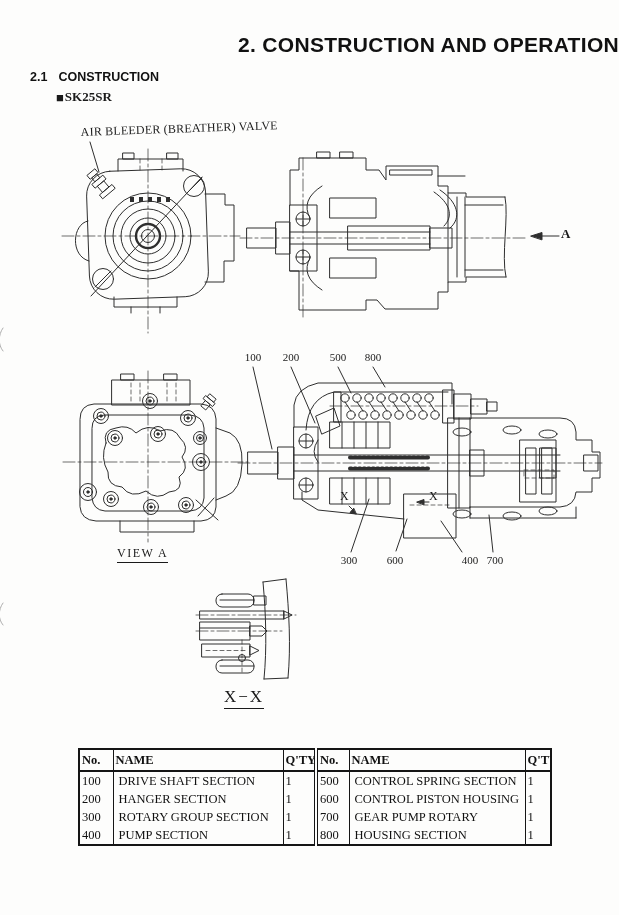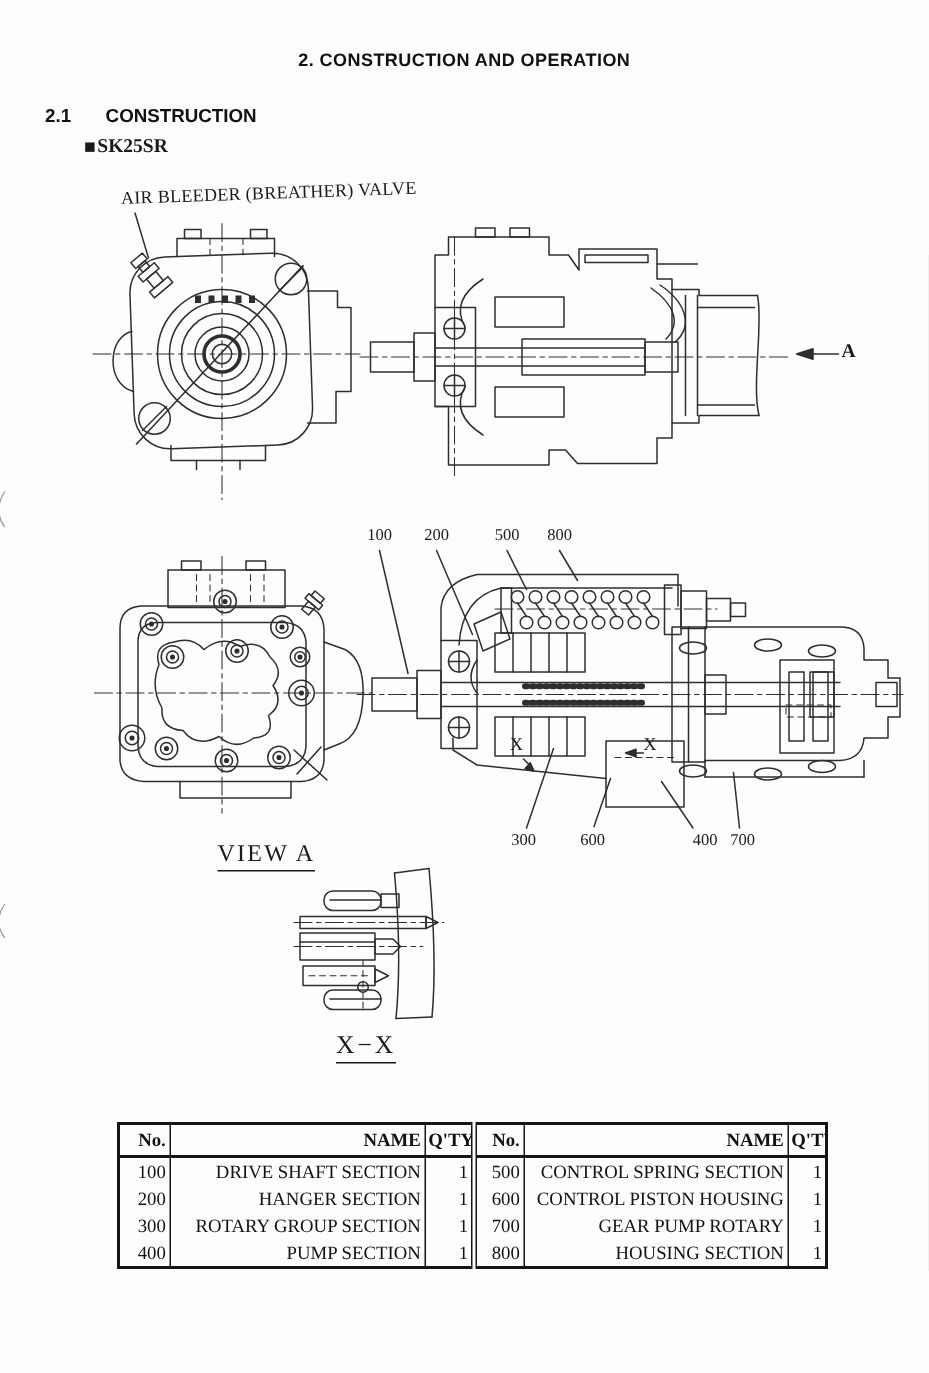--- a/index.html
+++ b/index.html
@@ -1,45 +1,45 @@
 <!DOCTYPE html>
 <html><head>
 <meta charset="utf-8">
 <style>
   html,body{margin:0;padding:0;background:#e8e8e6;}
   .page{position:relative;width:619px;height:915px;margin:0 auto;background:#fdfdfc;overflow:hidden;
         font-family:"Liberation Serif", serif;color:#1a1a1a;}
   .abs{position:absolute;}
-  .title{left:0;top:33px;width:619px;text-align:center;
-         font-family:"Liberation Sans", sans-serif;font-weight:bold;font-size:12px;letter-spacing:.3px;color:#111;}
+  .title{left:0;top:33px;width:619px;text-align:right;
+         font-family:"Liberation Sans", sans-serif;font-weight:bold;font-size:21px;letter-spacing:.3px;color:#111;}
   .sect{left:30px;top:70px;font-family:"Liberation Sans", sans-serif;font-weight:bold;font-size:12.5px;color:#111;
-        display:flex;gap:23px;}
+        display:flex;gap:11px;}
   .model{left:56px;top:89px;font-size:13px;font-weight:bold;display:flex;align-items:center;gap:1px;}
   .model .sq{font-size:13px;line-height:13px;}
   .bleeder{left:81px;top:125px;font-size:12px;letter-spacing:.2px;transform:rotate(-2deg);transform-origin:left bottom;}
   .callout{font-size:11px;width:26px;text-align:center;}
   .a-label{left:561px;top:226px;font-size:13px;font-weight:bold;}
-  .viewa{left:145px;top:546px;font-size:16px;letter-spacing:1.5px;border-bottom:1.2px solid #1a1a1a;padding-bottom:1px;margin-top:15px;}
+  .viewa{left:117px;top:546px;font-size:12px;letter-spacing:1.5px;border-bottom:1.2px solid #1a1a1a;padding-bottom:1px;}
   .xx{left:224px;top:687px;font-size:17px;letter-spacing:2px;border-bottom:1.2px solid #1a1a1a;padding-bottom:1px;}
   .xmark{font-size:12px;font-style:normal;}
   .caption{left:0;top:711px;width:619px;text-align:center;font-size:13px;font-weight:bold;white-space:pre;}
   svg.draw{position:absolute;left:0;top:0;width:619px;height:915px;}
   svg.draw *{vector-effect:non-scaling-stroke;}
   .cl{stroke-dasharray:12 3 3 3;stroke-width:.7;}
   .dsh{stroke-dasharray:4 3;stroke-width:.7;}
 
   table.parts{position:absolute;left:78px;top:748px;width:472px;border-collapse:collapse;table-layout:fixed;
       border:2px solid #151515;font-size:12.5px;color:#111;}
   table.parts th{font-weight:bold;border-bottom:2.5px solid #151515;height:20px;padding:0 2px;}
   table.parts td{height:18px;padding:0 2px;}
   table.parts th,table.parts td{border-left:1.2px solid #151515;overflow:hidden;white-space:nowrap;}
   table.parts th:first-child,table.parts td:first-child{border-left:none;}
   table.parts .div{border-left:4px double #151515;}
-  .c{text-align:right;font-family:Liberation Serif, serif;}
-  .l{text-align:right;padding-left:5px !important;}
+  .c{text-align:left;font-family:Liberation Serif, serif;}
+  .l{text-align:left;padding-left:5px !important;}
 </style>
 </head>
 <body>
 
 <div class="page">
 
   <div class="abs title">2. CONSTRUCTION AND OPERATION</div>
   <div class="abs sect">
     <span>2.1</span>
     <span>CONSTRUCTION</span>

